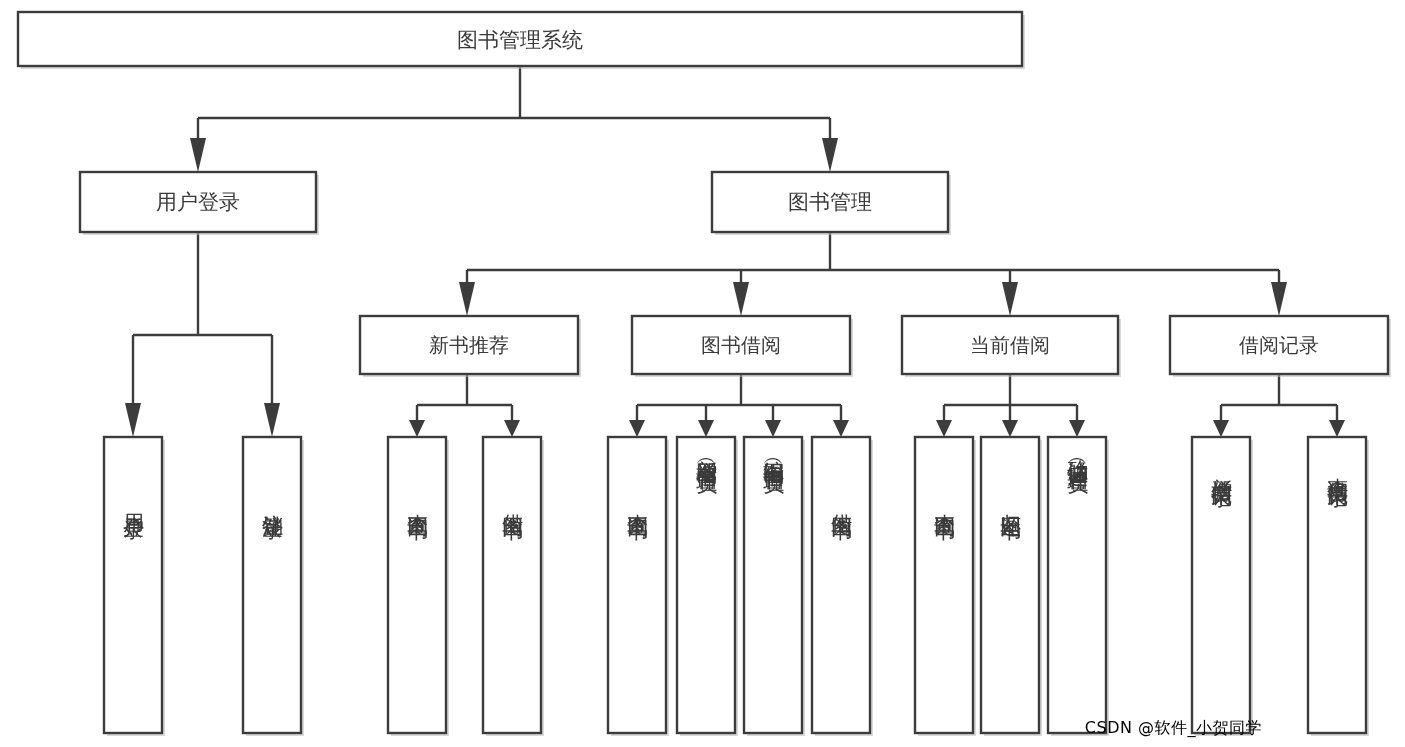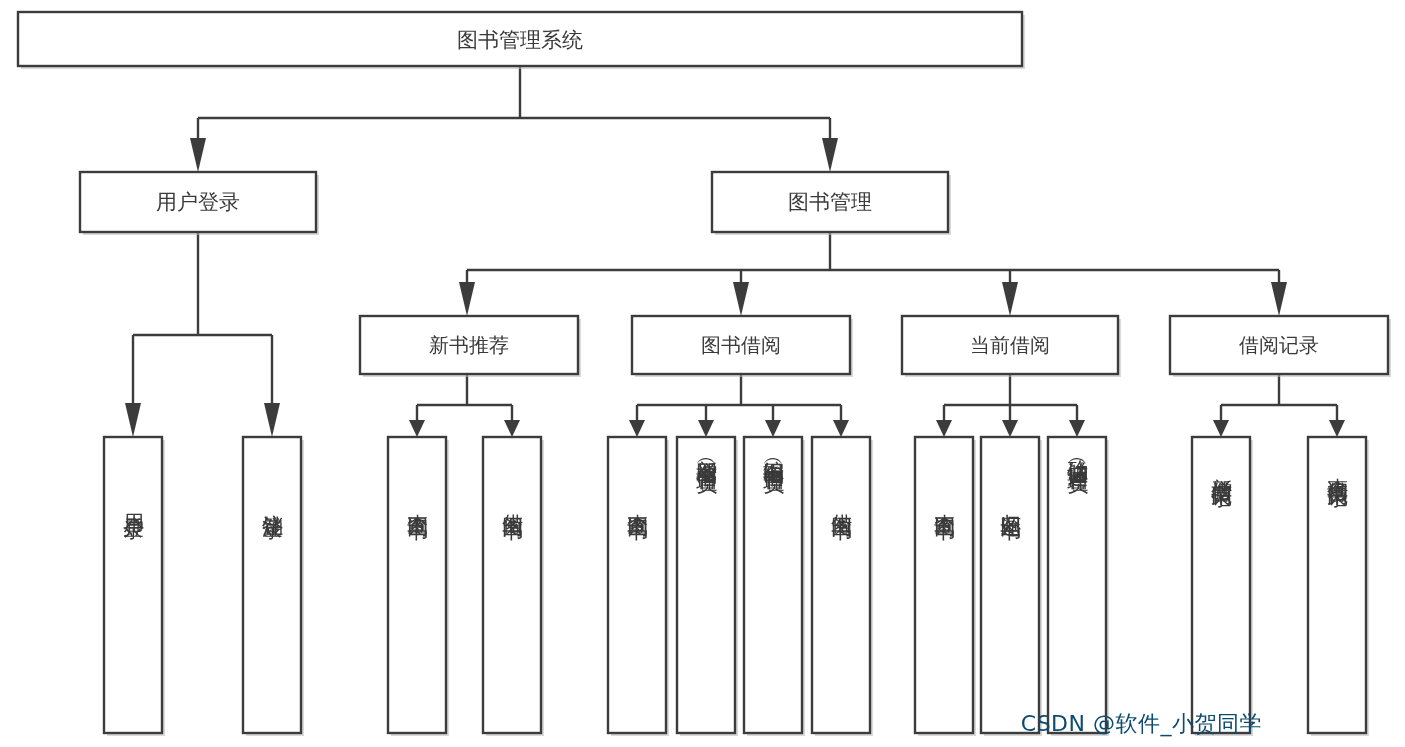--- a/index.html
+++ b/index.html
@@ -70,22 +70,22 @@
     line-height: 1.22;
     letter-spacing: 2px;
     color: #3a3a3a;
     white-space: nowrap;
   }
   #watermark {
     position: absolute;
     right: 14px;
     bottom: 8px;
     font-family: "DejaVu Sans", "Liberation Sans", sans-serif;
-    font-size: 22px;
-    color: #0c4a6e;
+    font-size: 16px;
+    color: #000000;
     letter-spacing: 0.5px;
     white-space: nowrap;
     user-select: none;
   }
 </style>
 </head>
 <body>
 
 <div id="diagram-root">
 

